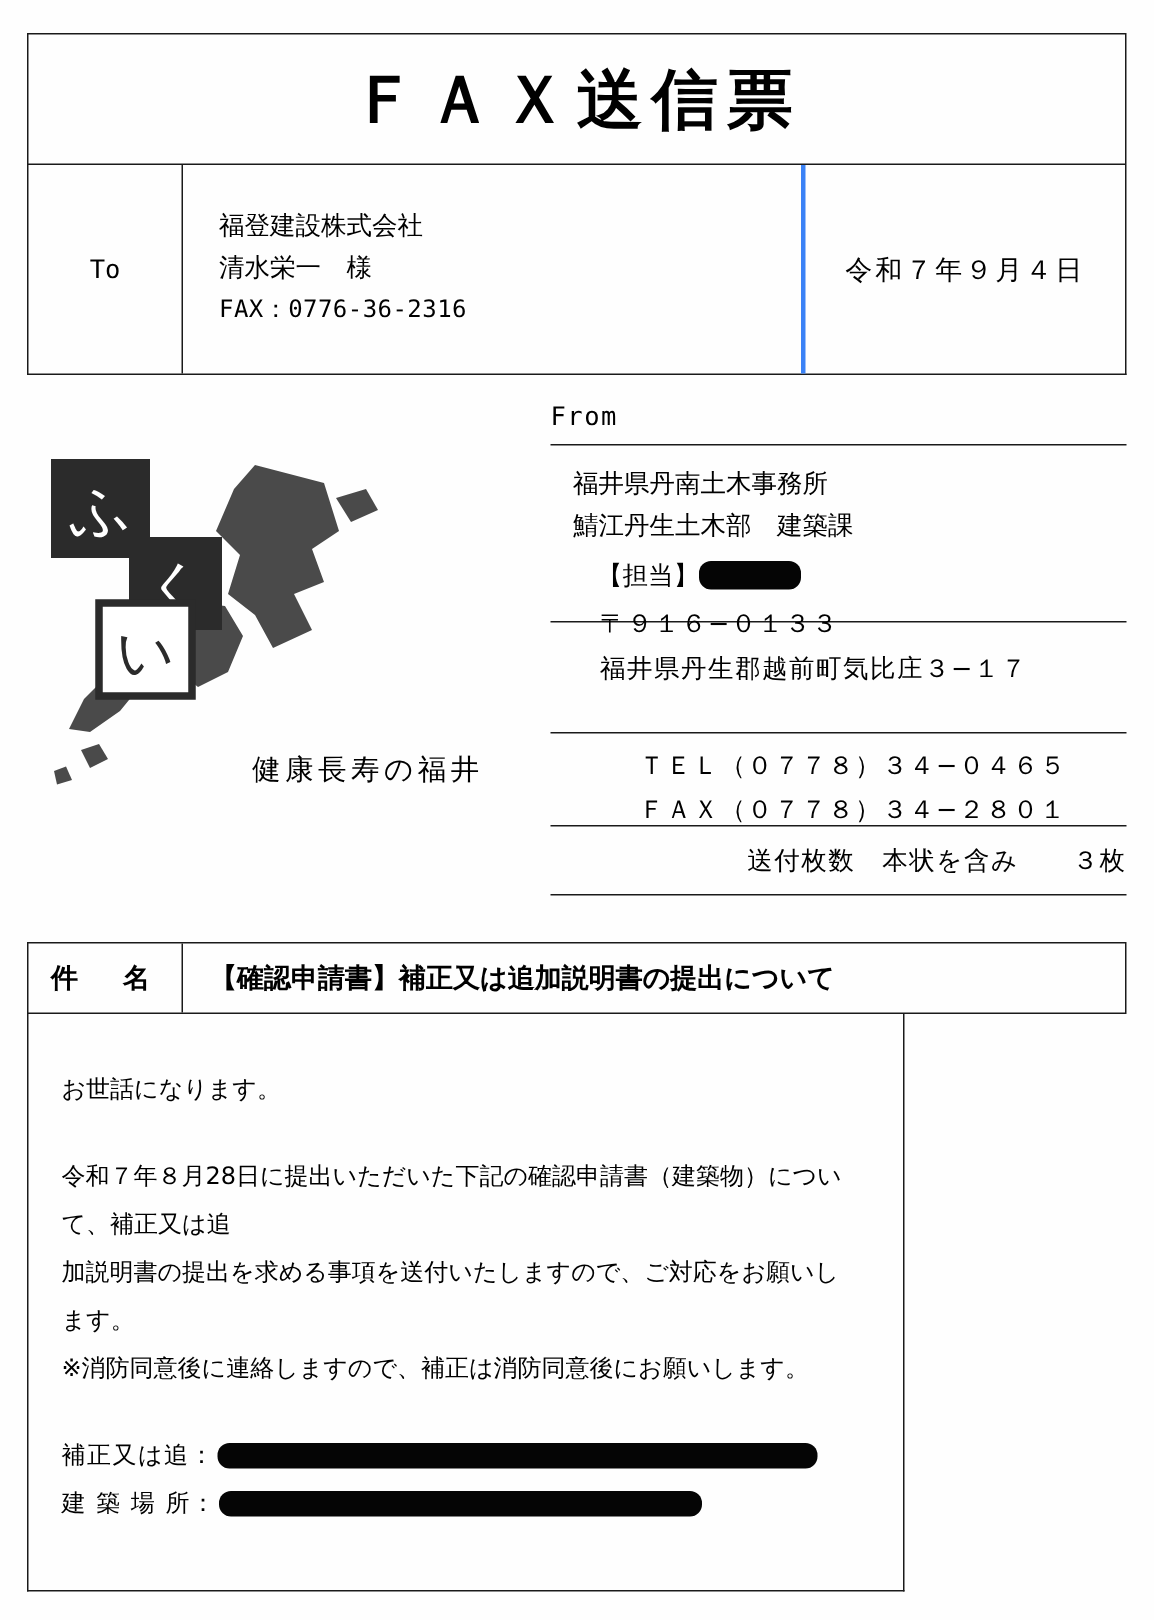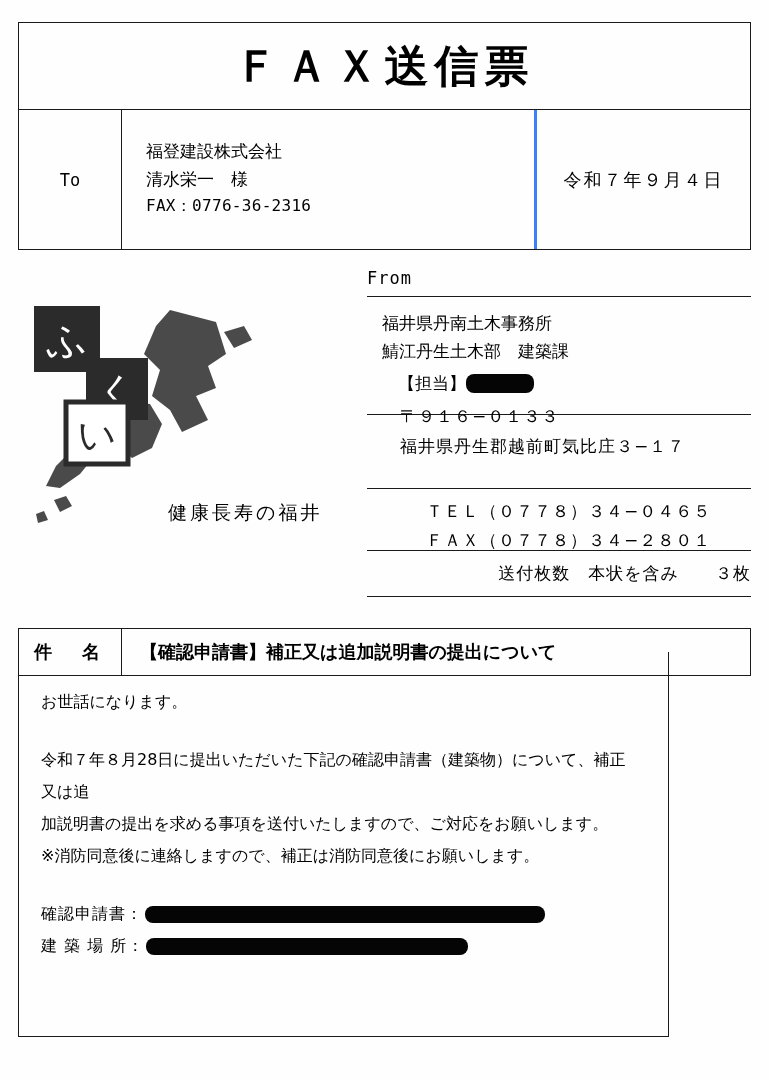--- a/index.html
+++ b/index.html
@@ -245,22 +245,22 @@
     padding-left: 18px;
     font-size: 18px;
     font-weight: bold;
     font-family: "DejaVu Sans", "Liberation Sans", sans-serif;
   }
 
   
   .body-box {
     position: absolute;
     left: 18px;
-    top: 652px;
-    width: 651px;
+    top: 676px;
+    width: 585px;
     height: 385px;
     border: 1px solid #1a1a1a;
     border-top: none;
     box-sizing: border-box;
     padding: 34px 28px 0 22px;
   }
   .body-line {
     font-size: 16px;
     line-height: 2.0;
     font-family: "DejaVu Sans", "Liberation Sans", sans-serif;
@@ -359,21 +359,21 @@
   </div>
 
   <div class="body-box">
     <div class="body-line">お世話になります。</div>
     <div class="body-spacer"></div>
     <div class="body-line">令和７年８月28日に提出いただいた下記の確認申請書（建築物）について、補正又は追</div>
     <div class="body-line">加説明書の提出を求める事項を送付いたしますので、ご対応をお願いします。</div>
     <div class="body-line">※消防同意後に連絡しますので、補正は消防同意後にお願いします。</div>
     <div class="body-spacer"></div>
     <div class="field-row">
-      <span class="field-label">確認申請書：</span>
+      <span class="field-label">補正又は追：</span>
       <span class="field-redaction" style="width:400px;"></span>
     </div>
     <div class="field-row">
       <span class="field-label">建 築 場 所：</span>
       <span class="field-redaction" style="width:322px;"></span>
     </div>
     <div class="body-spacer-sm"></div>
   </div>
 
 </div>

